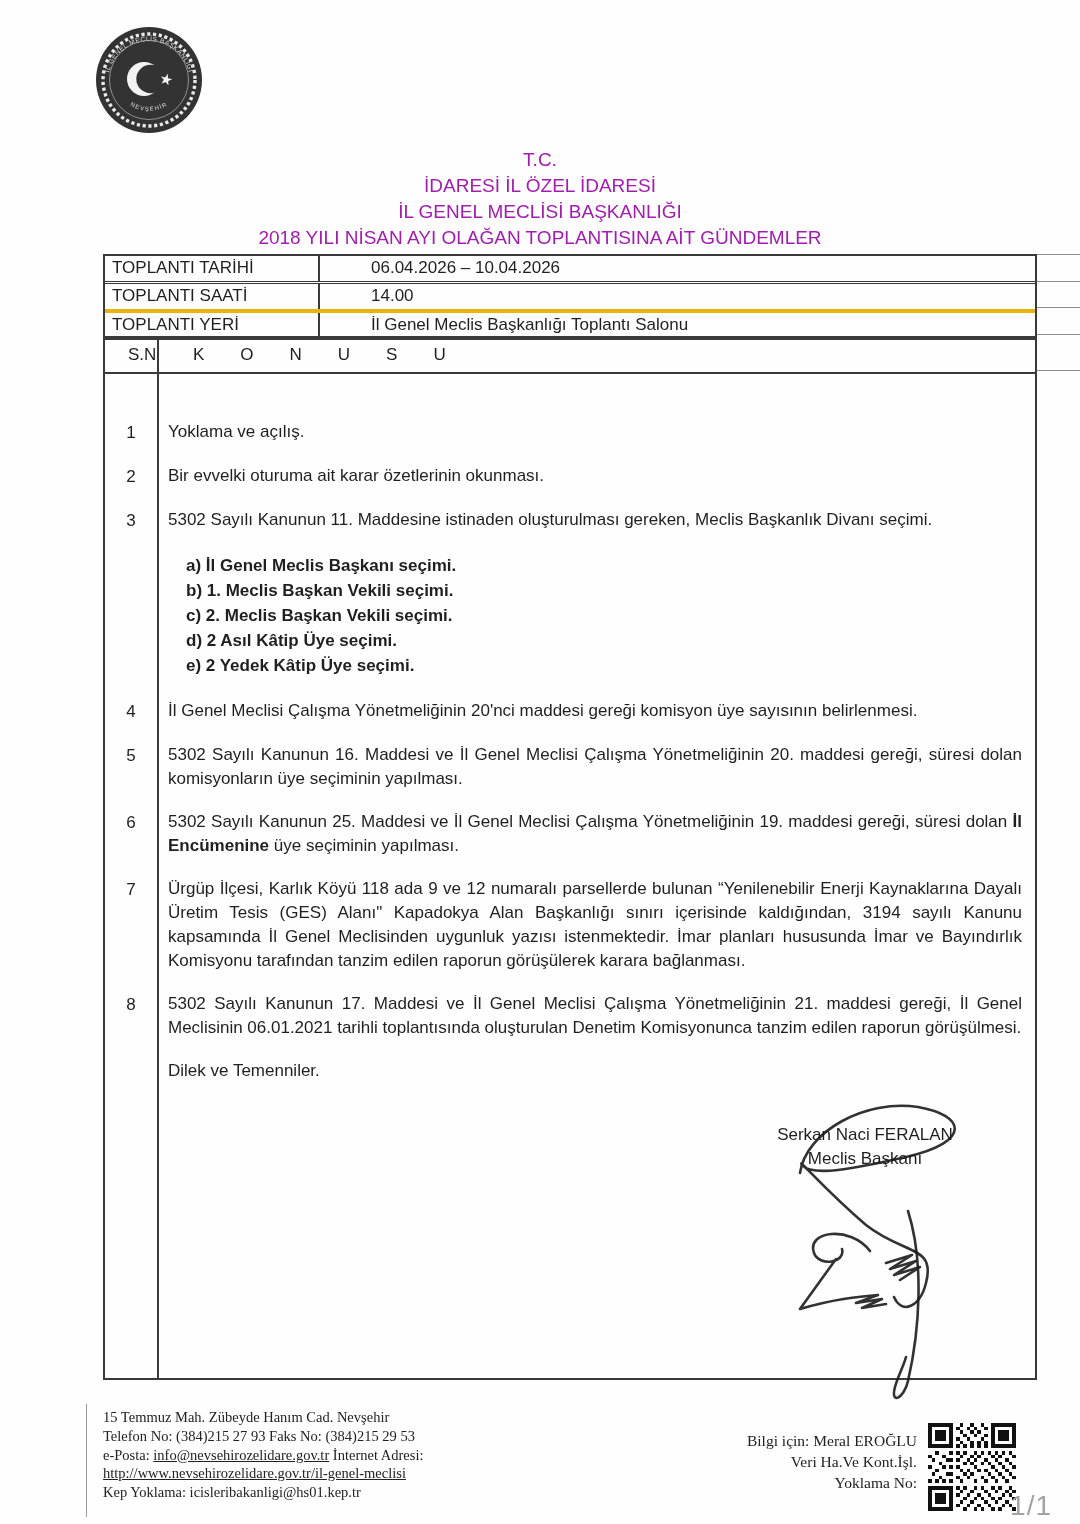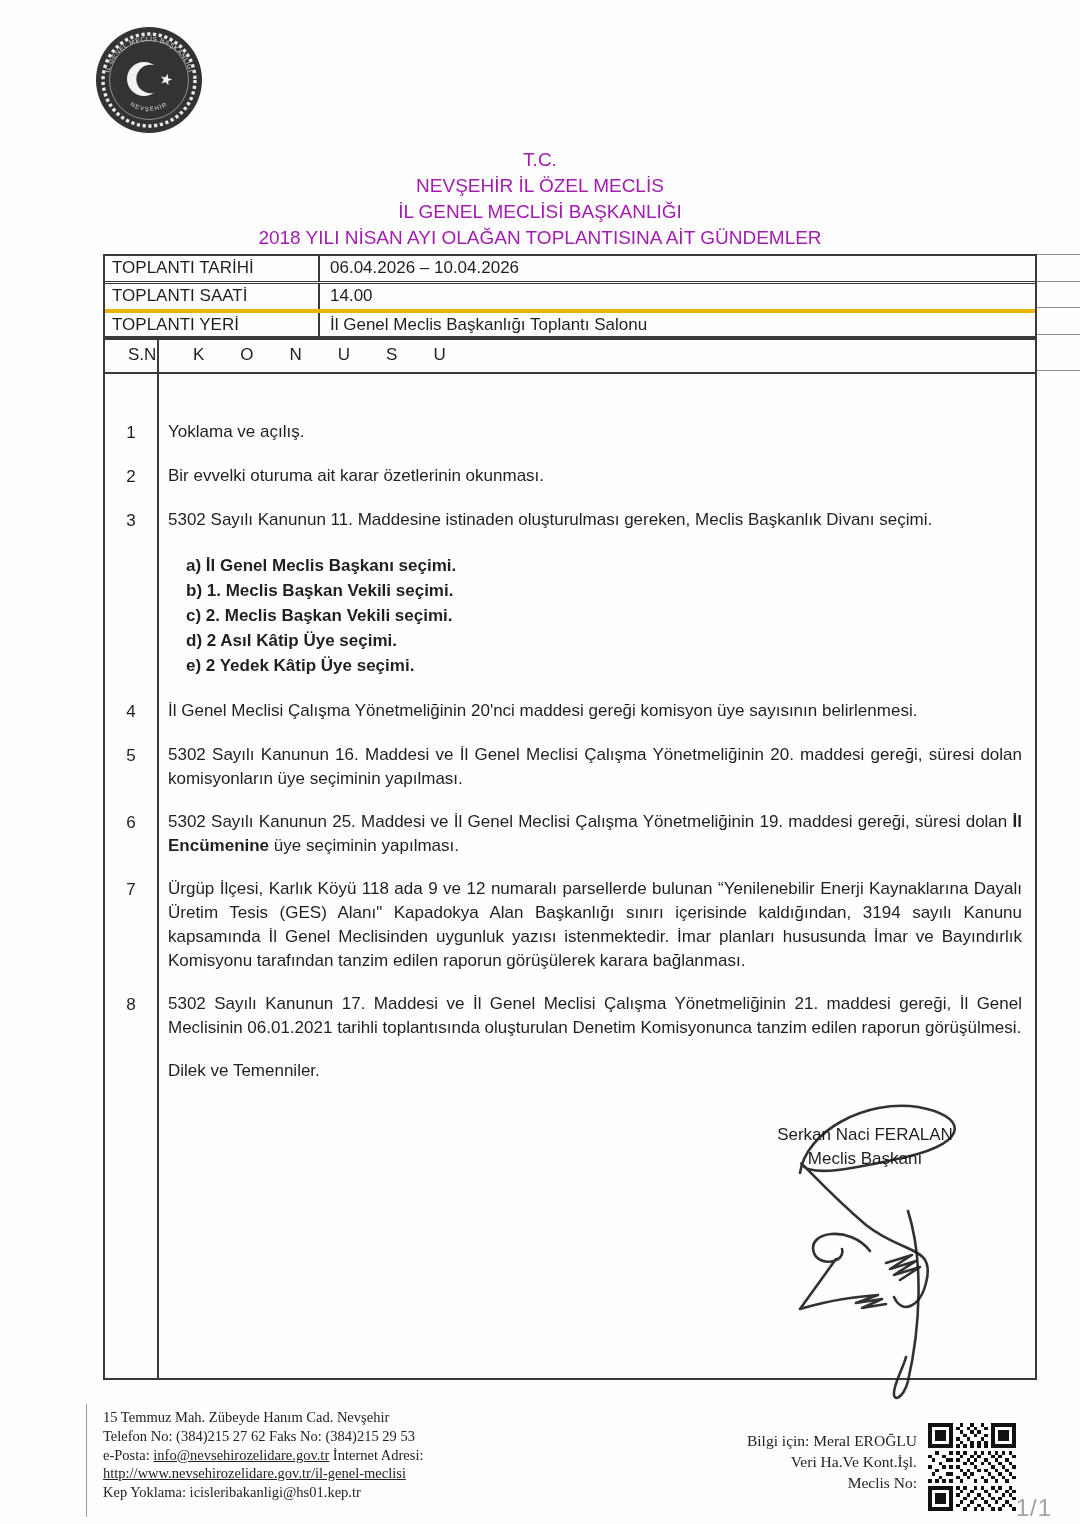--- a/index.html
+++ b/index.html
@@ -18,21 +18,21 @@
     font-size:19px;line-height:26px;color:#a21caf;}
 
   
   .info-table{position:absolute;top:254px;left:103px;width:934px;
     border:2px solid #3a3a3a;box-sizing:border-box;font-size:17px;}
   .info-row{display:flex;}
   .info-row + .info-row{border-top:3px double #3a3a3a;}
   .info-row.single{border-top:4px solid #eab308;}
   .info-label{width:200px;flex:0 0 200px;border-right:2px solid #3a3a3a;
     padding:2px 6px 3px 7px;}
-  .info-value{flex:1;padding:2px 22px 3px 10px;}
+  .info-value{flex:1;padding:2px 22px 3px 10px;margin-left:41px;}
 
   
   .agenda{position:absolute;top:336px;left:103px;width:934px;height:1044px;
     border:2px solid #3a3a3a;box-sizing:border-box;overflow:hidden;}
   .agenda::before{content:"";position:absolute;left:52px;top:0;bottom:0;width:2px;background:#3a3a3a;}
   .agenda-header{height:34px;display:flex;align-items:center;border-bottom:2px solid #3a3a3a;font-size:17px;}
   .sn-h{width:52px;flex:0 0 52px;padding-left:23px;box-sizing:border-box;}
   .konu-h{flex:1;text-align:left;letter-spacing:36px;padding-left:36px;}
   .agenda-body{padding-top:46px;font-size:17px;line-height:24px;}
   .item{display:flex;margin-bottom:19px;}
@@ -47,21 +47,21 @@
   .signature path{fill:none;stroke:#1c1c1c;stroke-width:2.6;stroke-linecap:round;stroke-linejoin:round;opacity:.9;}
 
   
   .footer-rule{position:absolute;left:86px;top:1404px;width:1px;height:113px;background:#9a9a9a;}
   .footer-left{position:absolute;left:103px;top:1408px;width:380px;
     font-family:"Liberation Serif",serif;font-size:14.5px;line-height:18.8px;color:#222;}
   .footer-left .u{text-decoration:underline;}
   .footer-right{position:absolute;right:163px;top:1430px;text-align:right;
     font-family:"Liberation Serif",serif;font-size:15.5px;line-height:21px;color:#222;}
   .qr{position:absolute;left:928px;top:1423px;width:88px;height:88px;}
-  .page-num{position:absolute;right:28px;bottom:2px;font-size:24px;color:#a3a3a3;letter-spacing:1px;margin-left:18px;}
+  .page-num{position:absolute;right:28px;bottom:2px;font-size:28px;color:#a3a3a3;letter-spacing:1px;margin-left:18px;}
 
   
   .bleed{position:absolute;left:1037px;width:43px;height:1px;background:#8d8d8d;}
 </style>
 </head>
 <body>
 
 <div class="page">
 
   <svg class="seal" viewBox="0 0 110 110" aria-hidden="true">
@@ -78,21 +78,21 @@
     <text font-size="6" fill="#dedede" letter-spacing="1.2">
       <textPath href="#arcBot" startOffset="50%" text-anchor="middle">NEVŞEHİR</textPath>
     </text>
     <circle cx="50" cy="54" r="17" fill="#f2f2f2"></circle>
     <circle cx="56.5" cy="54" r="14.2" fill="#242424"></circle>
     <text x="72.5" y="59.5" font-size="15" fill="#f2f2f2" text-anchor="middle" transform="rotate(14 72 54)">★</text>
   </svg>
 
   <div class="heading">
     <div>T.C.</div>
-    <div>NEVŞEHİR İL ÖZEL MECLİS</div>
+    <div>İDARESİ İL ÖZEL İDARESİ</div>
     <div>İL GENEL MECLİSİ BAŞKANLIĞI</div>
     <div>2018 YILI NİSAN AYI OLAĞAN TOPLANTISINA AİT GÜNDEMLER</div>
   </div>
 
   <div class="info-table">
     <div class="info-row">
       <div class="info-label">TOPLANTI TARİHİ</div>
       <div class="info-value">06.04.2026 – 10.04.2026</div>
     </div>
     <div class="info-row">
@@ -182,30 +182,30 @@
     <path d="M 22 80 C 28 38, 88 6, 140 14 C 186 22, 196 48, 128 64 C 75 76, 34 84, 24 72 C 18 63, 48 98, 88 132 C 126 162, 158 152, 148 190 C 142 214, 124 222, 116 204"></path>
     <path d="M 108 170 l 26 -8 l -22 14 l 26 -8 l -22 14 l 26 -8 l -20 13"></path>
     <path d="M 92 158 C 72 132, 28 138, 36 160 C 41 174, 68 170, 64 156 M 58 166 L 22 216 C 56 206, 78 204, 100 202 l -22 8 l 26 -4 l -20 9 l 24 -4"></path>
     <path d="M 130 118 C 146 168, 142 236, 130 288 C 126 306, 112 312, 117 294 C 120 283, 126 272, 128 264"></path>
   </svg>
 
   <div class="footer-rule"></div>
 
   <div class="footer-left">
     <div>15 Temmuz Mah. Zübeyde Hanım Cad. Nevşehir</div>
-    <div>Telefon No: (384)215 27 62  Faks No: (384)215 29 53</div>
+    <div>Telefon No: (384)215 27 93  Faks No: (384)215 29 53</div>
     <div><span>e-Posta: </span><span class="u">info@nevsehirozelidare.gov.tr</span><span> İnternet Adresi:</span></div>
     <div class="u">http://www.nevsehirozelidare.gov.tr/il-genel-meclisi</div>
     <div>Kep Yoklama: icisleribakanligi@hs01.kep.tr</div>
   </div>
 
   <div class="footer-right">
     <div>Bilgi için: Meral EROĞLU</div>
     <div>Veri Ha.Ve Kont.İşl.</div>
-    <div>Meclis No:</div>
+    <div>Yoklama No:</div>
   </div>
 
   <svg class="qr" viewBox="0 0 25 25" aria-hidden="true" shape-rendering="crispEdges">
     <rect x="0" y="0" width="25" height="25" fill="#ffffff"></rect>
     <g fill="#111111">
       <rect x="0" y="0" width="7" height="7"></rect>
         <rect x="18" y="0" width="7" height="7"></rect>
         <rect x="0" y="18" width="7" height="7"></rect>
     </g>
     <g fill="#ffffff">

